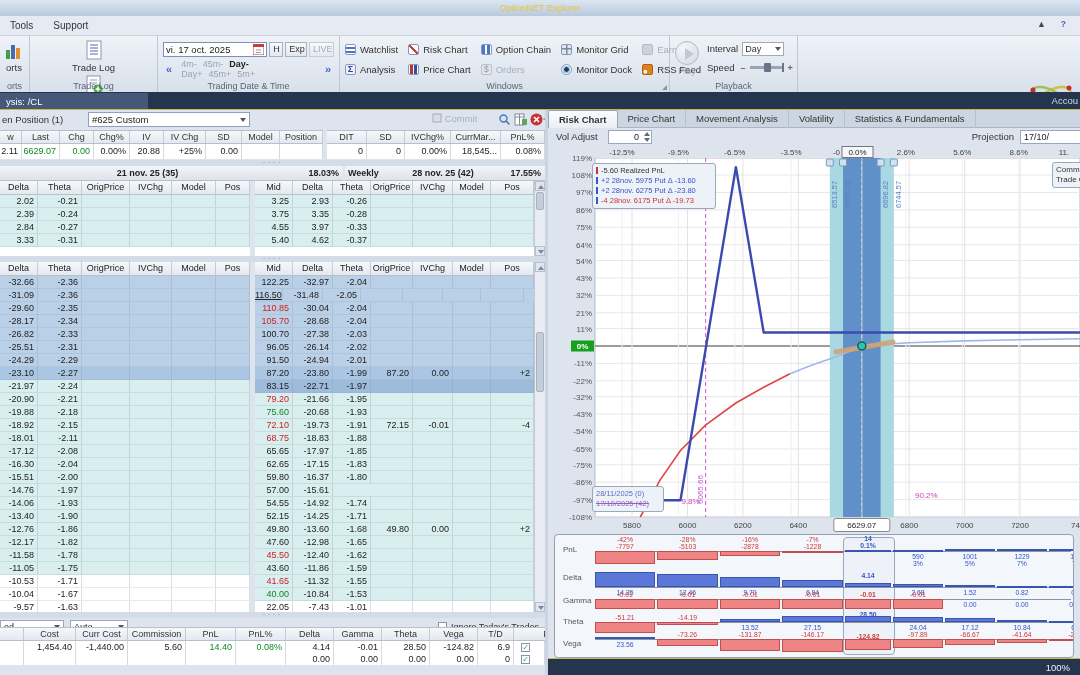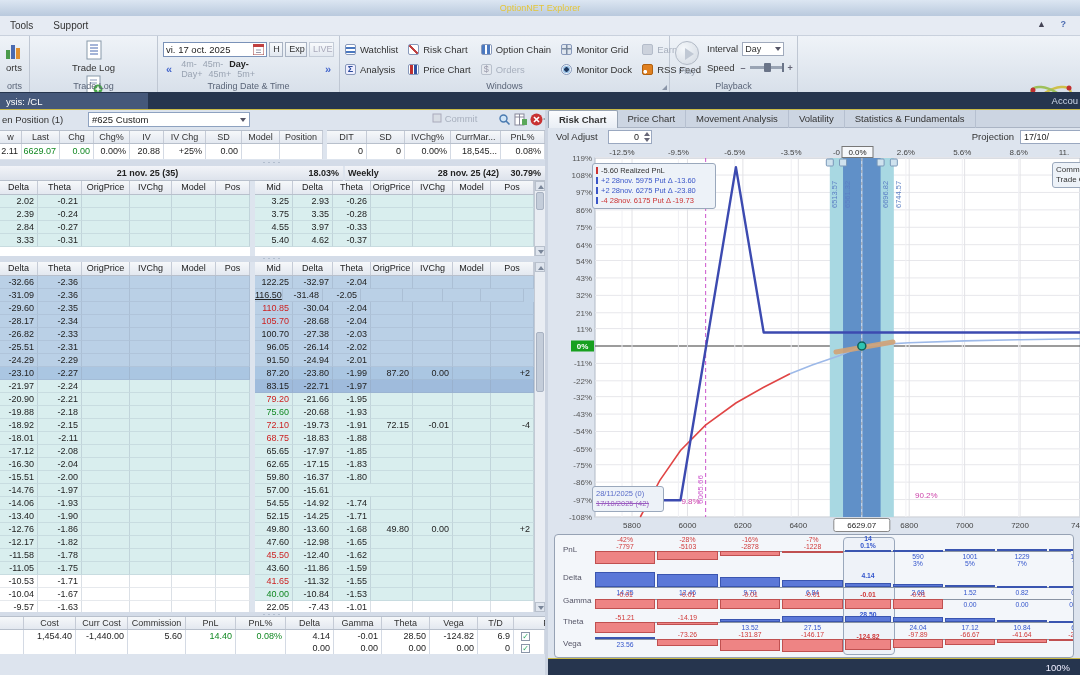--- a/index.html
+++ b/index.html
@@ -367,22 +367,22 @@
       </div>
     <div class="hsplit" style="top:50px">····</div>
     <div style="position:absolute;left:0;top:56px;right:0;height:90px;" id="chain-top">
         <div style="position: absolute; left: 0px; top: 0px; right: 0px; height: 15px;">
           <div class="titleband" style="position: absolute; left: 0px; top: 0px; width: 343px;">
             <span style="flex: 1 1 0%; text-align: center; line-height: 14px;">21 nov. 25 (35)</span>
             <span style="width: 48px; text-align: right; padding-right: 4px; line-height: 14px;">18.03%</span>
           </div>
           <div class="titleband" style="position: absolute; left: 345px; top: 0px; right: 0px;">
             <span style="width: 42px; padding-left: 3px; line-height: 14px;">Weekly</span>
-            <span style="flex: 1 1 0%; text-align: right; line-height: 14px;">28 nov. 25 (42)</span>
-            <span style="width: 46px; text-align: right; padding-right: 4px; line-height: 14px;">30.79%</span>
+            <span style="flex: 1 1 0%; text-align: center; line-height: 14px;">28 nov. 25 (42)</span>
+            <span style="width: 46px; text-align: right; padding-right: 4px; line-height: 14px;">17.55%</span>
           </div>
         </div>
         <div style="position: absolute; left: 0px; top: 15px; width: 250px; bottom: 0px; overflow: hidden; background: rgb(255, 255, 255);">
           <div class="chead">
             <span class="hc" style="width: 38px;">Delta</span>
             <span class="hc" style="width: 44px;">Theta</span>
             <span class="hc" style="width: 48px;">OrigPrice</span>
             <span class="hc" style="width: 42px;">IVChg</span>
             <span class="hc" style="width: 44px;">Model</span>
             <span class="hc" style="width: 34px;">Pos</span>
@@ -949,21 +949,21 @@
       <span class="dd" style="left:0;width:64px">
           <span>ed</span>
           <span class="arr"></span>
         </span>
       <span class="dd" style="left:70px;width:58px">
           <span>Auto</span>
           <span class="arr"></span>
         </span>
       <span class="ign"><span class="chk"></span><span>Ignore Today's Trades</span></span>
     </div>
-    <div style="position:absolute;left:0;top:506px;right:0;height:39px;" id="summary-area">
+    <div style="position:absolute;left:0;top:517px;right:0;height:39px;" id="summary-area">
         <div class="hrow">
           <span class="hc" style="width: 24px;"></span>
           <span class="hc" style="width: 52px;">Cost</span>
           <span class="hc" style="width: 52px;">Curr Cost</span>
           <span class="hc" style="width: 58px;">Commission</span>
           <span class="hc" style="width: 50px;">PnL</span>
           <span class="hc" style="width: 50px;">PnL%</span>
           <span class="hc" style="width: 48px;">Delta</span>
           <span class="hc" style="width: 48px;">Gamma</span>
           <span class="hc" style="width: 48px;">Theta</span>

